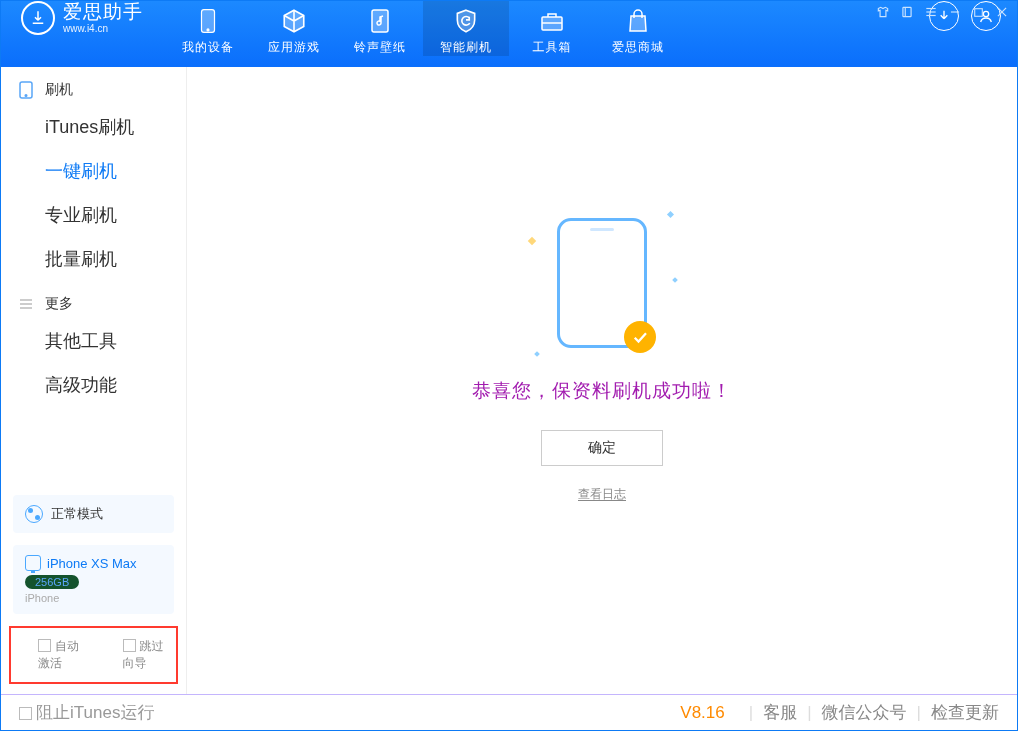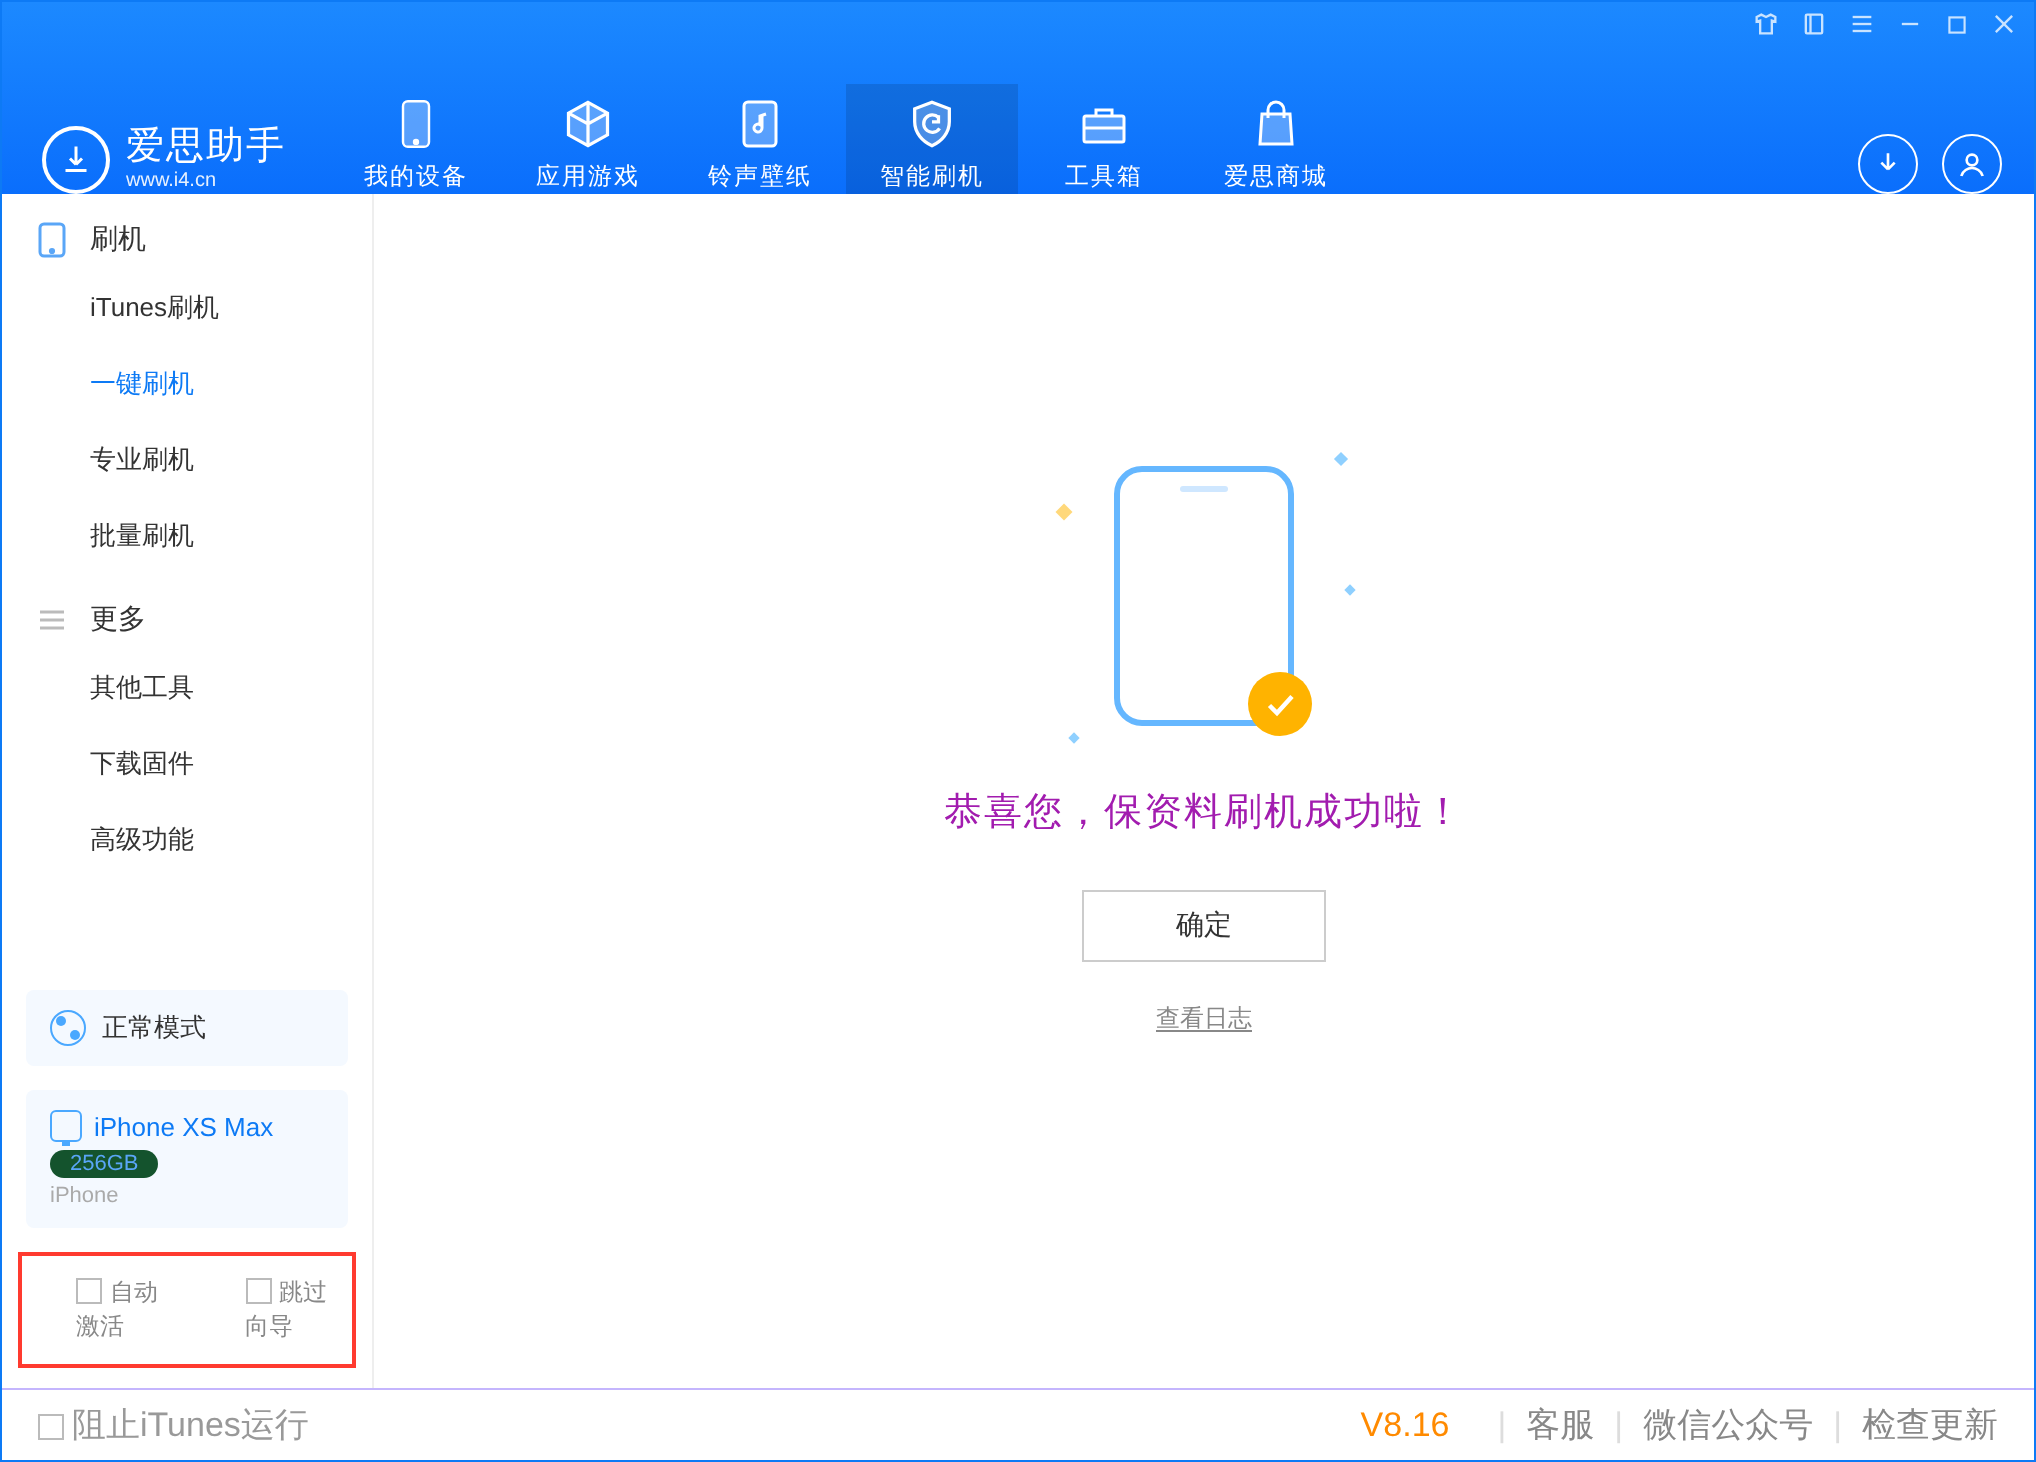--- a/index.html
+++ b/index.html
@@ -1,18 +1,18 @@
 <!DOCTYPE html>
 <html><head>
 <meta charset="utf-8">
 <style>
   * { margin:0; padding:0; box-sizing:border-box; font-family:"Microsoft YaHei","PingFang SC",Arial,sans-serif; }
   body { background:#fff; width:1018px; height:731px; border:1px solid #0d7af5; display:flex; flex-direction:column; }
   
-  .header { background:linear-gradient(to bottom,#1c89ff,#0a6efc); height:96px; display:flex; align-items:flex-end; color:#fff; flex-shrink:0; }
+  .header { background:linear-gradient(to bottom,#1c89ff,#0a6efc); height:66px; display:flex; align-items:flex-start; color:#fff; flex-shrink:0; }
   .logo-block { display:flex; align-items:center; padding:0 22px 0 20px; }
   .logo-mark { width:34px; height:34px; border:2.5px solid #fff; border-radius:50%; display:flex; align-items:center; justify-content:center; font-weight:bold; font-size:20px; margin-right:8px; }
   .logo-text1 { font-size:19px; font-weight:500; letter-spacing:1px; line-height:1.1; }
   .logo-text2 { font-size:10px; opacity:.9; }
   .nav { display:flex; align-items:stretch; }
   .nav-item { width:86px; display:flex; flex-direction:column; align-items:center; justify-content:center; cursor:pointer; padding-top:6px; }
   .nav-item.active { background:rgba(0,0,0,0.12); }
   .nav-icon { height:28px; display:flex; align-items:center; justify-content:center; margin-bottom:4px; }
   .nav-label { font-size:12px; letter-spacing:1px; }
   .header-spacer { flex:1; }
@@ -20,21 +20,21 @@
   .icon-circle { width:30px; height:30px; border:1.5px solid #fff; border-radius:50%; display:flex; align-items:center; justify-content:center; margin:0 6px; cursor:pointer; }
   .win-ctrls { position:absolute; top:4px; right:8px; display:flex; align-items:center; gap:10px; color:#c9e3ff; font-size:14px; }
   .win-ctrls span { cursor:pointer; }
   .header-wrap { position:relative; }
   
   .body { flex:1; display:flex; overflow:hidden; }
   .sidebar { width:186px; border-right:1px solid #eee; display:flex; flex-direction:column; }
   .side-section-title { display:flex; align-items:center; padding:14px 18px 6px 18px; color:#333; font-size:14px; }
   .side-section-title .sicon { width:16px; margin-right:10px; display:inline-flex; }
   .side-items { padding-left:44px; }
-  .side-item { font-size:13px; color:#333; padding:10px 0; cursor:pointer; }
+  .side-item { font-size:18px; color:#333; padding:10px 0; cursor:pointer; }
   .side-item.active { color:#0d7af5; }
   .side-spacer { flex:1; }
   .status-card, .device-card { margin:6px 12px; background:#f4f9ff; border-radius:4px; padding:10px 12px; font-size:13px; color:#333; }
   .status-card { display:flex; align-items:center; }
   .status-dot { width:18px; height:18px; border:1.5px solid #4aa8ff; border-radius:50%; margin-right:8px; position:relative; }
   .status-dot::before,.status-dot::after{content:"";position:absolute;width:5px;height:5px;background:#4aa8ff;border-radius:50%;}
   .status-dot::before{top:2px;left:2px;} .status-dot::after{bottom:2px;right:2px;}
   .device-name { color:#0d7af5; font-weight:500; font-size:13px; }
   .cap-badge { display:inline-block; background:#14532d; color:#5aa6f7; border-radius:10px; padding:1px 10px; font-size:11px; margin-top:4px; }
   .device-type { color:#aaa; font-size:11px; margin-top:3px; }
@@ -214,21 +214,20 @@
           <svg width="14" height="14" viewBox="0 0 14 14" stroke="#bbb" stroke-width="1.5">
             <line x1="1" y1="3" x2="13" y2="3"></line>
             <line x1="1" y1="7" x2="13" y2="7"></line>
             <line x1="1" y1="11" x2="13" y2="11"></line>
           </svg>
         </span>
       <span>更多</span>
     </div>
     <div class="side-items">
       <div class="side-item">其他工具</div>
-      <div class="side-item">下载固件</div>
       <div class="side-item">高级功能</div>
     </div>
     <div class="side-spacer"></div>
     <div class="status-card">
       <span class="status-dot"></span>
       <span>正常模式</span>
     </div>
     <div class="device-card">
       <div><span class="dicon"></span><span class="device-name">iPhone XS Max</span></div>
       <div class="cap-badge">256GB</div>

